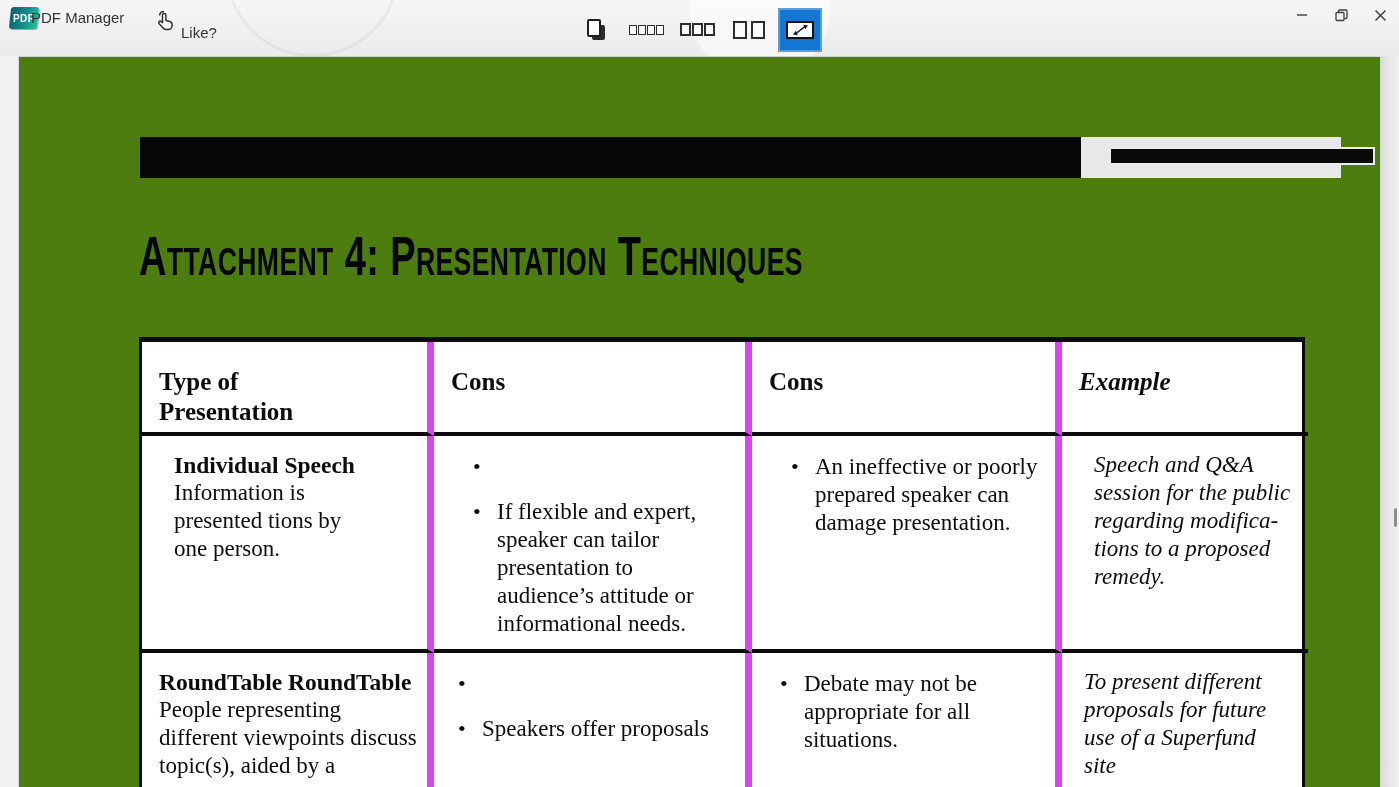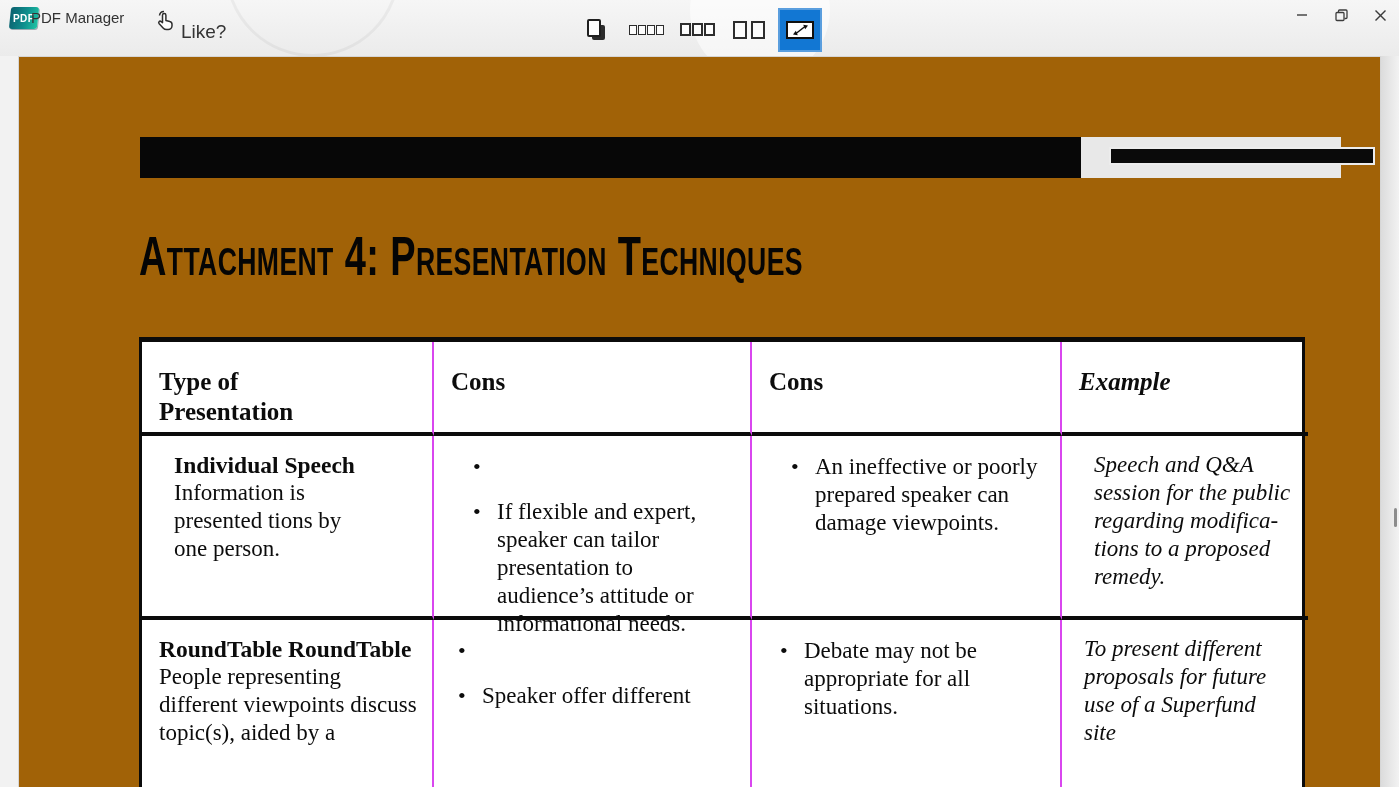--- a/index.html
+++ b/index.html
@@ -36,21 +36,21 @@
     transform:skewX(6deg);
   }
   .app-title {
     position:absolute; left:31px; top:9px;
     font-size:15px; color:#333;
   }
   .like-btn {
     position:absolute; left:155px; top:6px; height:28px;
     display:flex; align-items:center; gap:7px; cursor:pointer;
   }
-  .like-label { font-size:19px; color:#333;margin-top:24px; }
+  .like-label { font-size:15px; color:#333;margin-top:24px; }
 
   
   .toolbar {
     position:absolute; left:574px; top:7px; height:45px;
     display:flex; align-items:center; gap:7px;
   }
   .tb-btn {
     width:44px; height:44px; display:flex; align-items:center; justify-content:center;
     background:transparent; border:none; cursor:pointer;
   }
@@ -81,21 +81,21 @@
   .win-btn {
     position:absolute; top:3px; width:28px; height:24px;
     display:flex; align-items:center; justify-content:center;
     background:transparent; border:none; cursor:pointer;
   }
   .win-min { left:1288px; } .win-restore { left:1327px; } .win-close { left:1366px; }
 
   
   .page {
     position:absolute; left:18px; top:56px; width:1363px; height:731px;
-    background:#a16207;
+    background:#4d7c0f;
     border:1px solid #d6d6d6; border-bottom:none;
     overflow:hidden;
   }
   .right-gutter {
     position:absolute; left:1381px; top:56px; width:18px; height:731px;
     background:linear-gradient(to right,#dcdcdc,#f2f2f2);
   }
   .scroll-thumb {
     position:absolute; left:1394px; top:508px; width:3px; height:19px;
     background:#8c8c8c; border-radius:2px; cursor:pointer;
@@ -124,30 +124,30 @@
 
   
   .doc-table {
     position:absolute; left:120px; top:280px; width:1166px;
     display:grid; grid-template-columns:292px 318px 310px 246px;
     border:3px solid #0b0b0b; border-top-width:5px;
     background:#fff; color:#0c0c0c;
   }
   .cell {
     font-family:"Liberation Serif", serif;
-    border-right:2px solid #d946ef;
+    border-right:7px solid #d946ef;
   }
   .cell.last { border-right:none;font-style:italic; }
   .th {
     height:94px; padding:25px 8px 0 17px;
     font-weight:bold; font-size:25px; line-height:30px;
     border-bottom:4px solid #0b0b0b; white-space:pre-line;
   }
   .td { font-size:23px; line-height:28px; padding:15px 6px 0 17px; }
-  .row1 .td { height:184px; border-bottom:4px solid #0b0b0b;padding-left:32px; }
+  .row1 .td { height:217px; border-bottom:4px solid #0b0b0b;padding-left:32px; }
   .row2 .td { height:250px; }
   .cell-title { font-weight:bold; font-size:23.5px; }
   .cell-desc, .li-text, .example-text { white-space:pre-line; }
   ul.bullets { list-style:none; margin:2px 0 0 0; padding:0 0 0 7px; }
   ul.bullets li { display:flex; margin-bottom:17px; }
   .bullet { flex:none; width:24px; font-size:22px; }
   .cons-pad { padding-left:21px; }
   .ex-pad { padding-left:22px; }
 </style>
 </head>
@@ -265,21 +265,21 @@
 informational needs.</span>
           </li>
         </ul>
       </div>
       <div class="cell td cons-pad">
         <ul class="bullets">
           <li>
             <span class="bullet">•</span>
             <span class="li-text">An ineffective or poorly
 prepared speaker can
-damage viewpoints.</span>
+damage presentation.</span>
           </li>
         </ul>
       </div>
       <div class="cell td last ex-pad">
         <div class="example-text">Speech and Q&amp;A
 session for the public
 regarding modifica-
 tions to a proposed
 remedy.</div>
       </div>
@@ -292,21 +292,21 @@
 different viewpoints discuss
 topic(s), aided by a</div>
       </div>
       <div class="cell td">
         <ul class="bullets">
           <li>
             <span class="bullet">•</span>
           </li>
           <li>
             <span class="bullet">•</span>
-            <span class="li-text">Speaker offer different</span>
+            <span class="li-text">Speakers offer proposals</span>
           </li>
         </ul>
       </div>
       <div class="cell td cons-pad">
         <ul class="bullets">
           <li>
             <span class="bullet">•</span>
             <span class="li-text">Debate may not be
 appropriate for all
 situations.</span>

